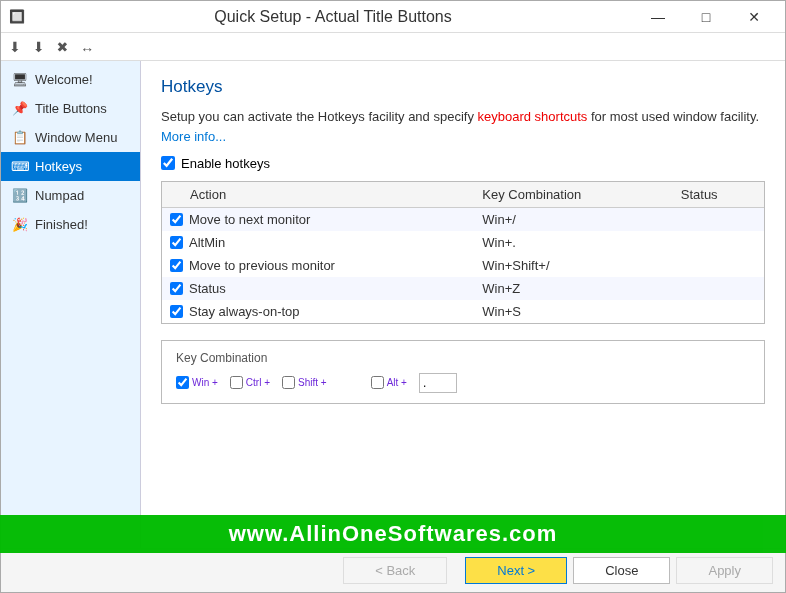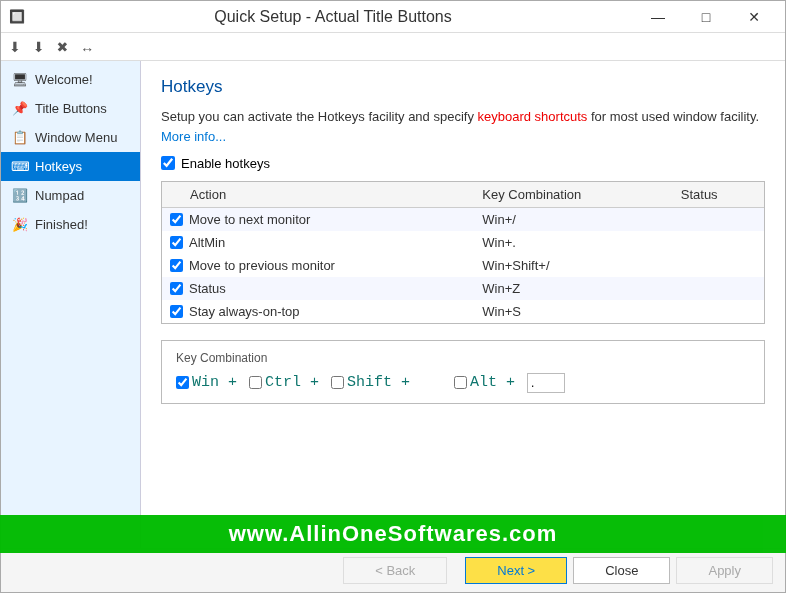--- a/index.html
+++ b/index.html
@@ -48,21 +48,21 @@
     .hotkeys-table tr.header-row th:first-child { padding-left: 28px; }
     .row-check { display: flex; align-items: center; gap: 6px; }
     .row-check input[type=checkbox] { width: 13px; height: 13px; }
 
     
     .key-combo-section { border: 1px solid #bbb; padding: 10px 14px; }
     .key-combo-title { font-size: 12px; color: #555; margin-bottom: 8px; }
     .key-combo-row { display: flex; align-items: center; gap: 4px; flex-wrap: wrap; }
     .key-combo-row .kc-item { display: flex; align-items: center; gap: 3px; }
     .key-combo-row input[type=checkbox] { width: 13px; height: 13px; }
-    .key-combo-row label { font-size: 15px; color: #0f766e; font-family: Liberation Mono, monospace; }
+    .key-combo-row label { font-size: 10px; color: #6d28d9; }
     .key-combo-input { width: 38px; height: 20px; border: 1px solid #bbb; padding: 1px 3px; font-size: 12px; background: #fff; }
 
     
     .bottom-bar { height: 44px; border-top: 1px solid #ddd; display: flex; align-items: center; justify-content: flex-end; padding: 0 12px; gap: 6px; background: #f5f5f5; }
     .btn { padding: 5px 31px; font-size: 13px; cursor: pointer; border: 1px solid #bbb; background: #fff; color: #333; min-width: 70px; }
     .btn.primary { border-color: #0078d7; color: #0078d7; background: #fde047; margin-left: 12px; }
     .btn:disabled { color: #aaa; border-color: #ddd; cursor: default; background: #f5f5f5; }
 
     
     .watermark { position: absolute; bottom: 40px; left: 0; width: 100%; background: #00bb00; color: #fff; text-align: center; font-size: 22px; font-weight: 900; font-family: Arial, sans-serif; padding: 6px 0; opacity: 0.97; z-index: 100; pointer-events: none; letter-spacing: 1px; }

